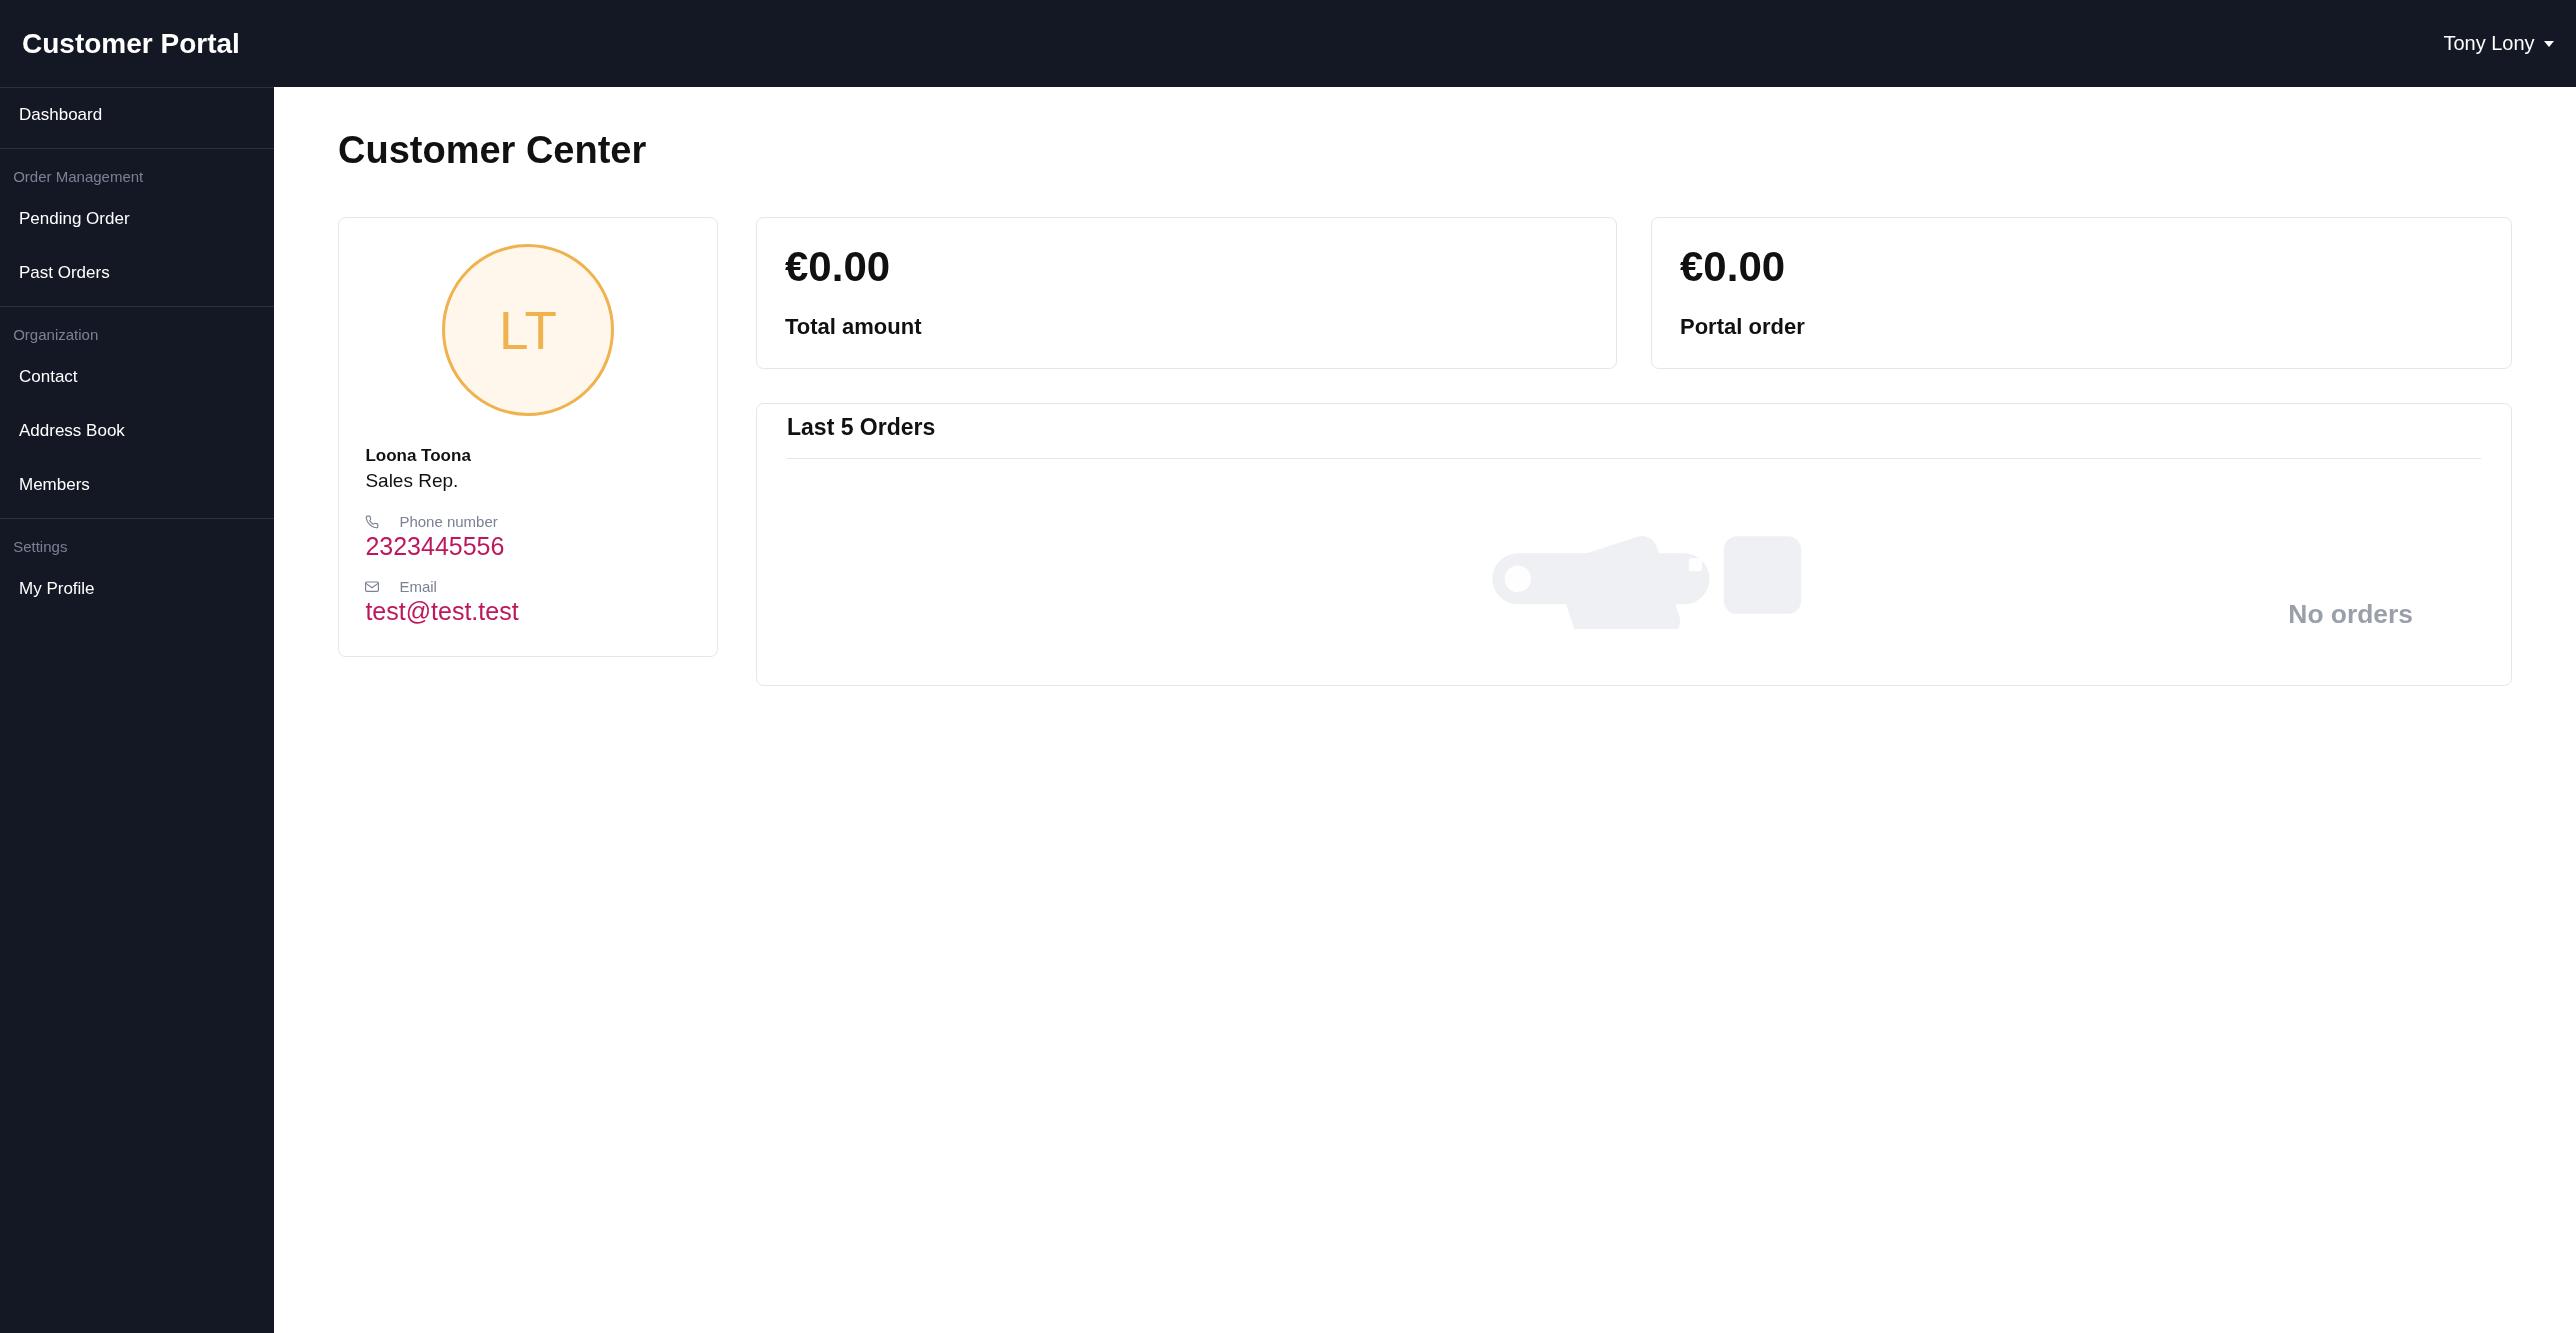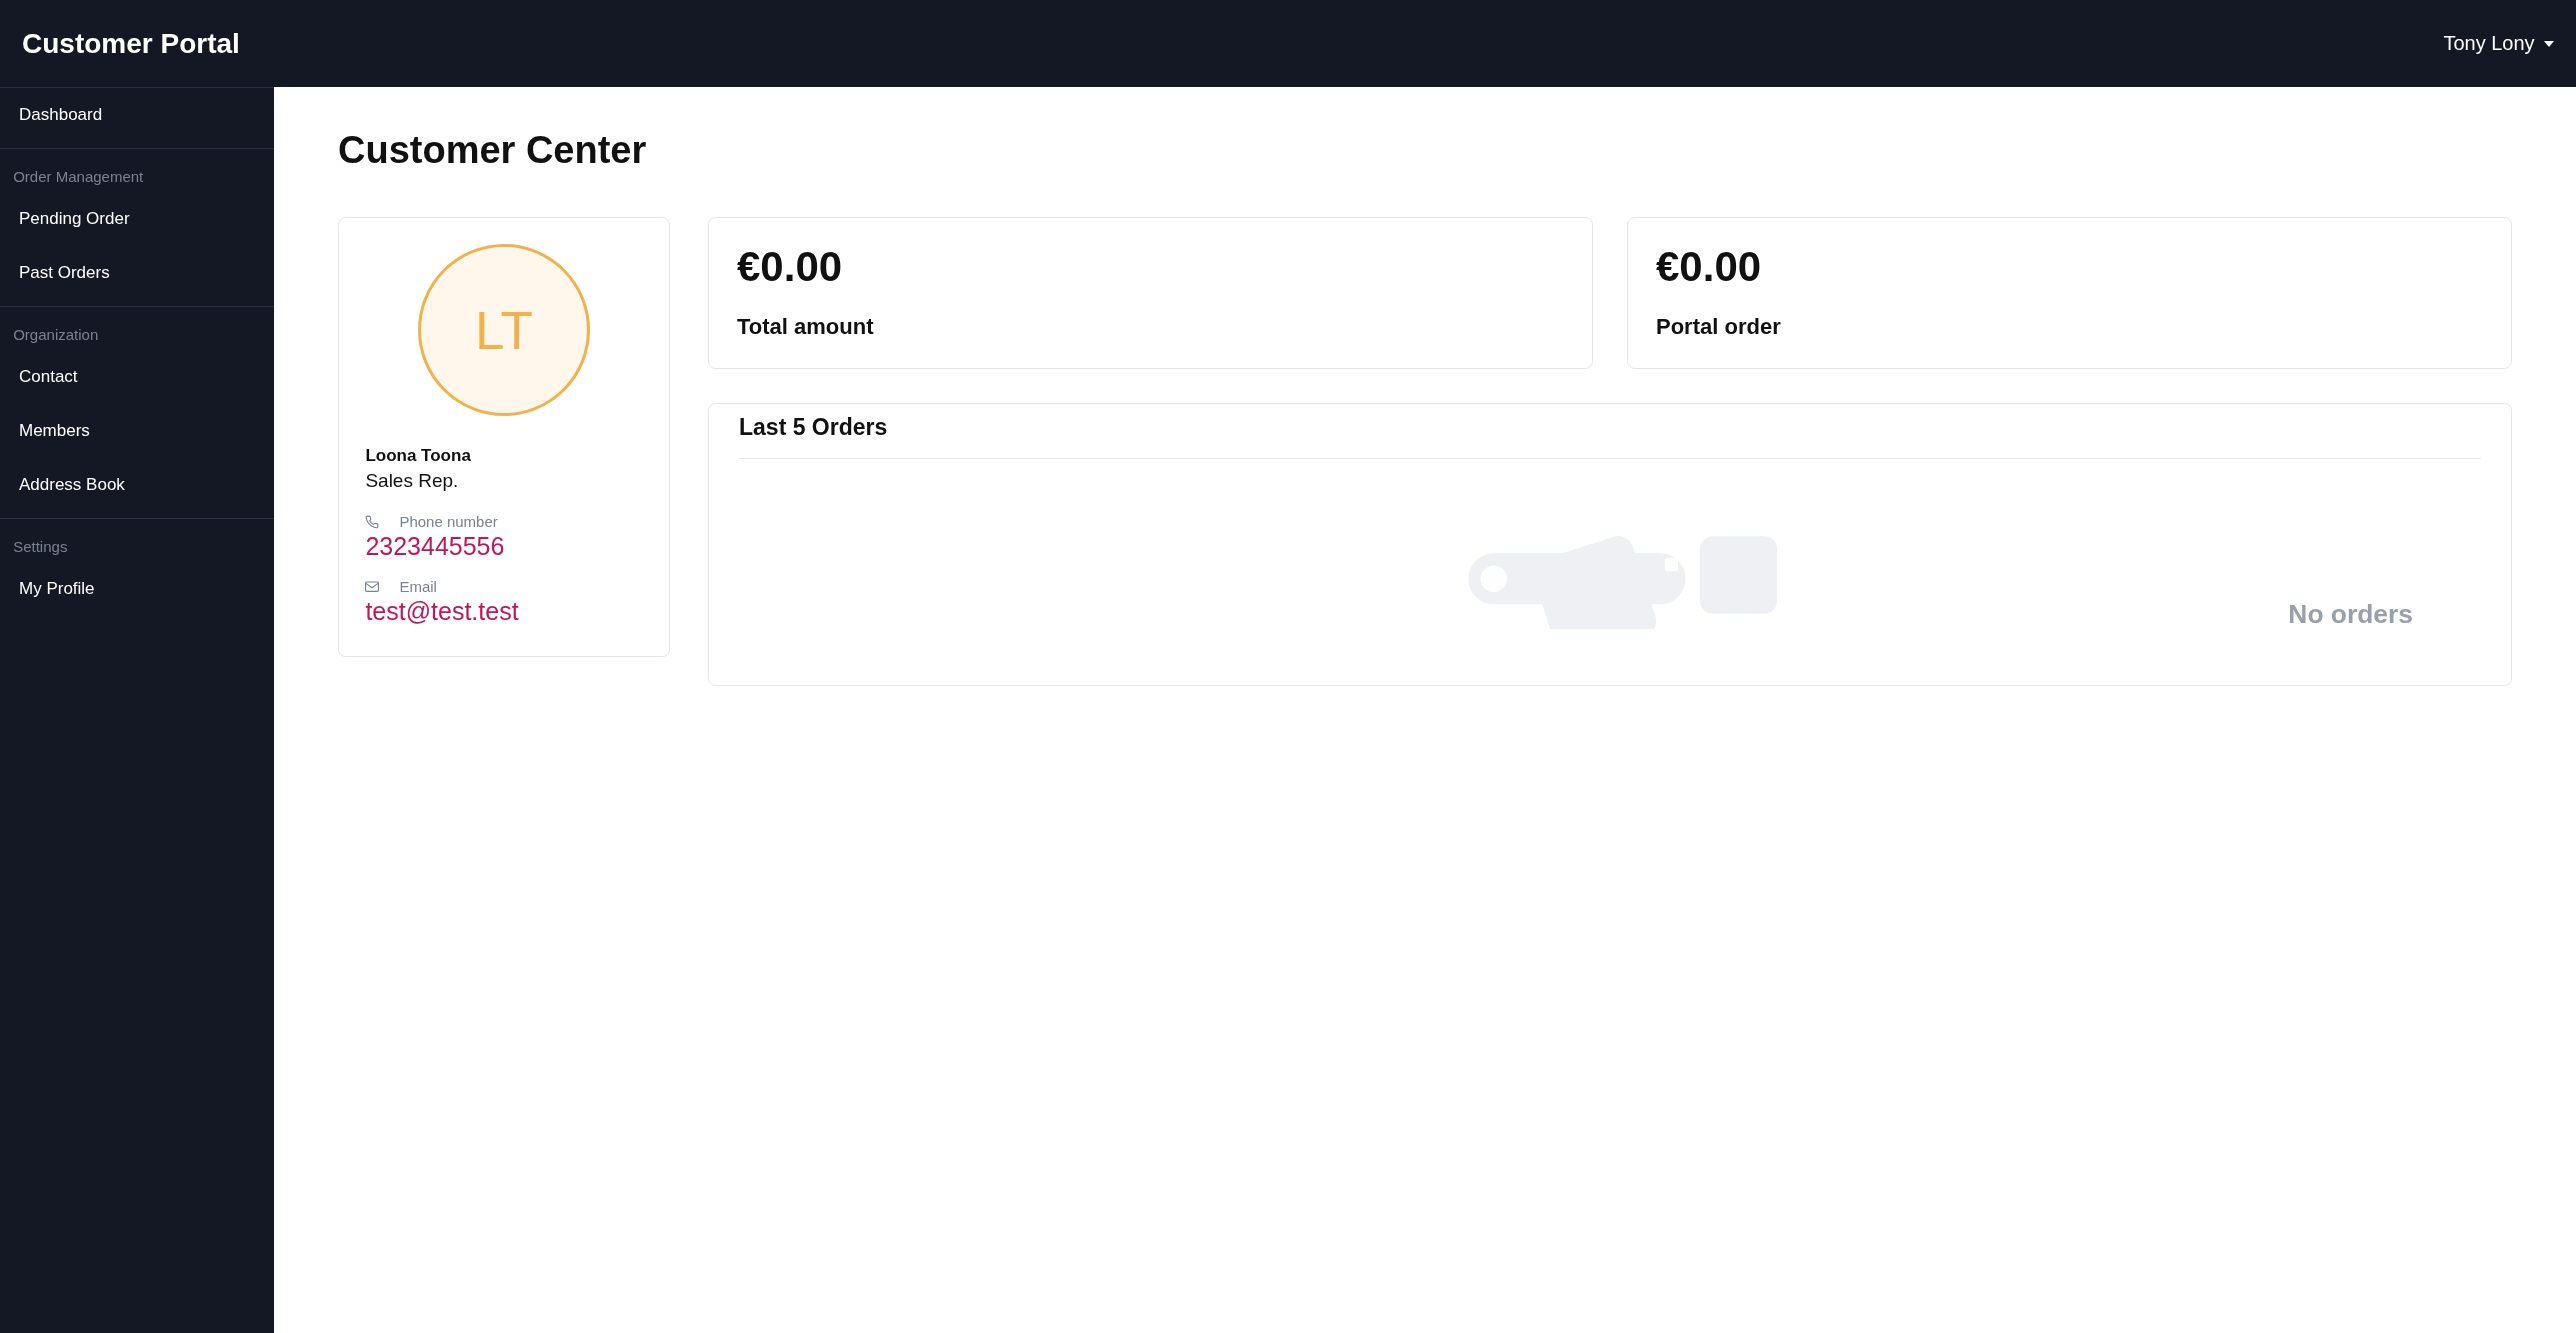--- a/index.html
+++ b/index.html
@@ -61,21 +61,21 @@
   align-items: flex-start;
 }
 
 .card {
   border: 0.9px solid #e3e6ea;
   border-radius: 7.6px;
   background: #fff;
 }
 
 .rep-card {
-  width: 332px;
+  width: 380px;
   padding: 26.4px 26.4px 30px 26.4px;
   display: flex;
   flex-direction: column;
   align-items: center;
 }
 .avatar {
   width: 172px;
   height: 172px;
   border-radius: 50%;
   border: 3.8px solid #f0b24f;
@@ -124,22 +124,22 @@
 
   <nav class="sidebar">
     <a href="#" class="nav-item">Dashboard</a>
     <hr>
     <div class="section-label">Order Management</div>
     <a href="#" class="nav-item">Pending Order</a>
     <a href="#" class="nav-item">Past Orders</a>
     <hr>
     <div class="section-label">Organization</div>
     <a href="#" class="nav-item">Contact</a>
+    <a href="#" class="nav-item">Address Book</a>
     <a href="#" class="nav-item">Members</a>
-    <a href="#" class="nav-item">Address Book</a>
     <hr>
     <div class="section-label">Settings</div>
     <a href="#" class="nav-item">My Profile</a>
   </nav>
 
   <main class="main">
     <h1 class="page-title">Customer Center</h1>
 
     <div class="dashboard">
       <div class="card rep-card">

